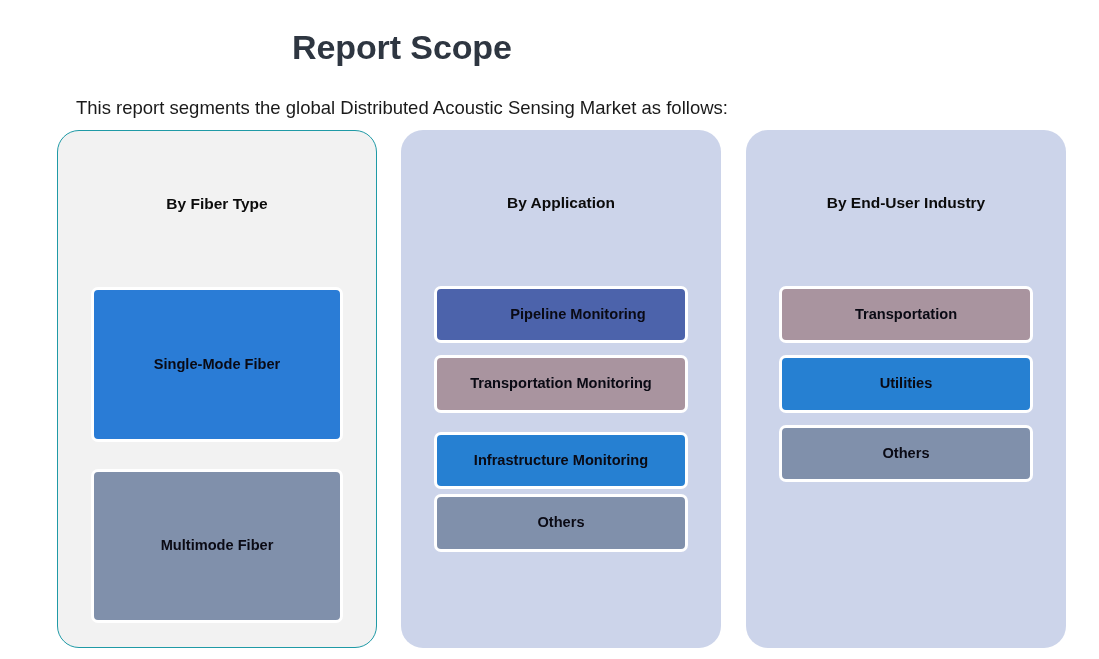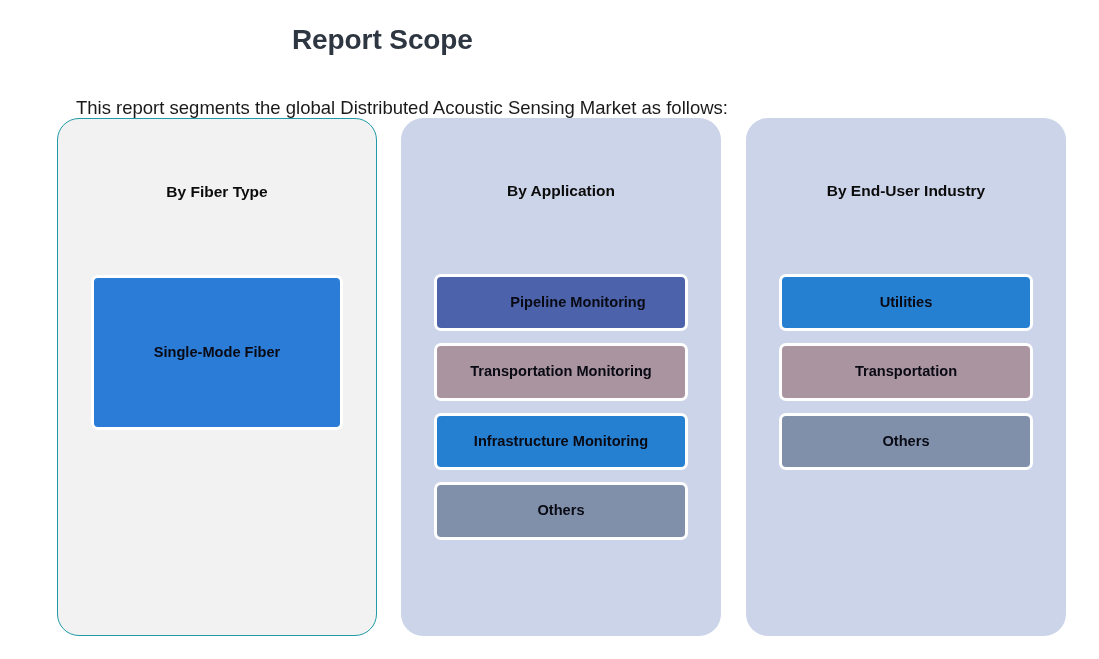--- a/index.html
+++ b/index.html
@@ -12,21 +12,21 @@
     background: #ffffff;
     font-family: "Liberation Sans", sans-serif;
     overflow: hidden;
     position: relative;
   }
 
   #page-title {
     position: absolute;
     left: 292px;
     top: 5px;
-    font-size: 28px;
+    font-size: 34px;
     font-weight: bold;
     color: #2e3641;
     letter-spacing: -0.1px;
     white-space: nowrap;
   }
 
   #subtitle {
     position: absolute;
     left: 76px;
     top: 78px;
@@ -39,21 +39,21 @@
   .columns {
     position: absolute;
     left: 0;
     top: 114px;
     width: 1099px;
     height: 519px;
   }
 
   .column {
     position: absolute;
-    top: 4px;
+    top: 16px;
     width: 320px;
     height: 518px;
     border-radius: 22px;
     box-sizing: border-box;
   }
 
   .column.col-0 { left: 57px;  background: #f2f2f2; border: 1.4px solid #1f9aa6; }
   .column.col-1 { left: 401px; background: #ccd4ea; border: none; }
   .column.col-2 { left: 746px; background: #ccd4ea; border: none; }
 
@@ -120,49 +120,52 @@
 <p id="subtitle">This report segments the global Distributed Acoustic Sensing Market as follows:</p>
 
 <div class="columns">
 
   <div class="column col-0" style="background: rgb(242, 242, 242); border: 1.4px solid rgb(31, 154, 166);">
     <div class="column-title">By Fiber Type</div>
     <div class="boxes">
       <div class="seg-box" style="background: rgb(42, 124, 214);">
         <span class="seg-label">Single-Mode Fiber</span>
       </div>
+      <div class="seg-box" style="background: rgb(128, 144, 171);">
+        <span class="seg-label">Multimode Fiber</span>
+      </div>
     </div>
   </div>
 
   <div class="column col-1" style="background: rgb(204, 212, 234);">
     <div class="column-title">By Application</div>
     <div class="boxes">
       <div class="seg-box" style="background: rgb(76, 99, 171); padding-left: 40px;">
         <span class="seg-label">Pipeline Monitoring</span>
       </div>
       <div class="seg-box" style="background: rgb(169, 148, 159);">
         <span class="seg-label">Transportation Monitoring</span>
       </div>
-      <div class="seg-box" style="background: rgb(38, 128, 210);">
+      <div class="seg-box" style="background: rgb(38, 128, 210); margin-top: 7px;">
         <span class="seg-label">Infrastructure Monitoring</span>
       </div>
       <div class="seg-box" style="background: rgb(128, 144, 171);">
         <span class="seg-label">Others</span>
       </div>
     </div>
   </div>
 
   <div class="column col-2" style="background: rgb(204, 212, 234);">
     <div class="column-title">By End-User Industry</div>
     <div class="boxes">
+      <div class="seg-box" style="background: rgb(169, 148, 159);">
+        <span class="seg-label">Transportation</span>
+      </div>
       <div class="seg-box" style="background: rgb(38, 128, 210);">
         <span class="seg-label">Utilities</span>
-      </div>
-      <div class="seg-box" style="background: rgb(169, 148, 159);">
-        <span class="seg-label">Transportation</span>
       </div>
       <div class="seg-box" style="background: rgb(128, 144, 171);">
         <span class="seg-label">Others</span>
       </div>
     </div>
   </div>
 
 </div>
 
 </body></html>

